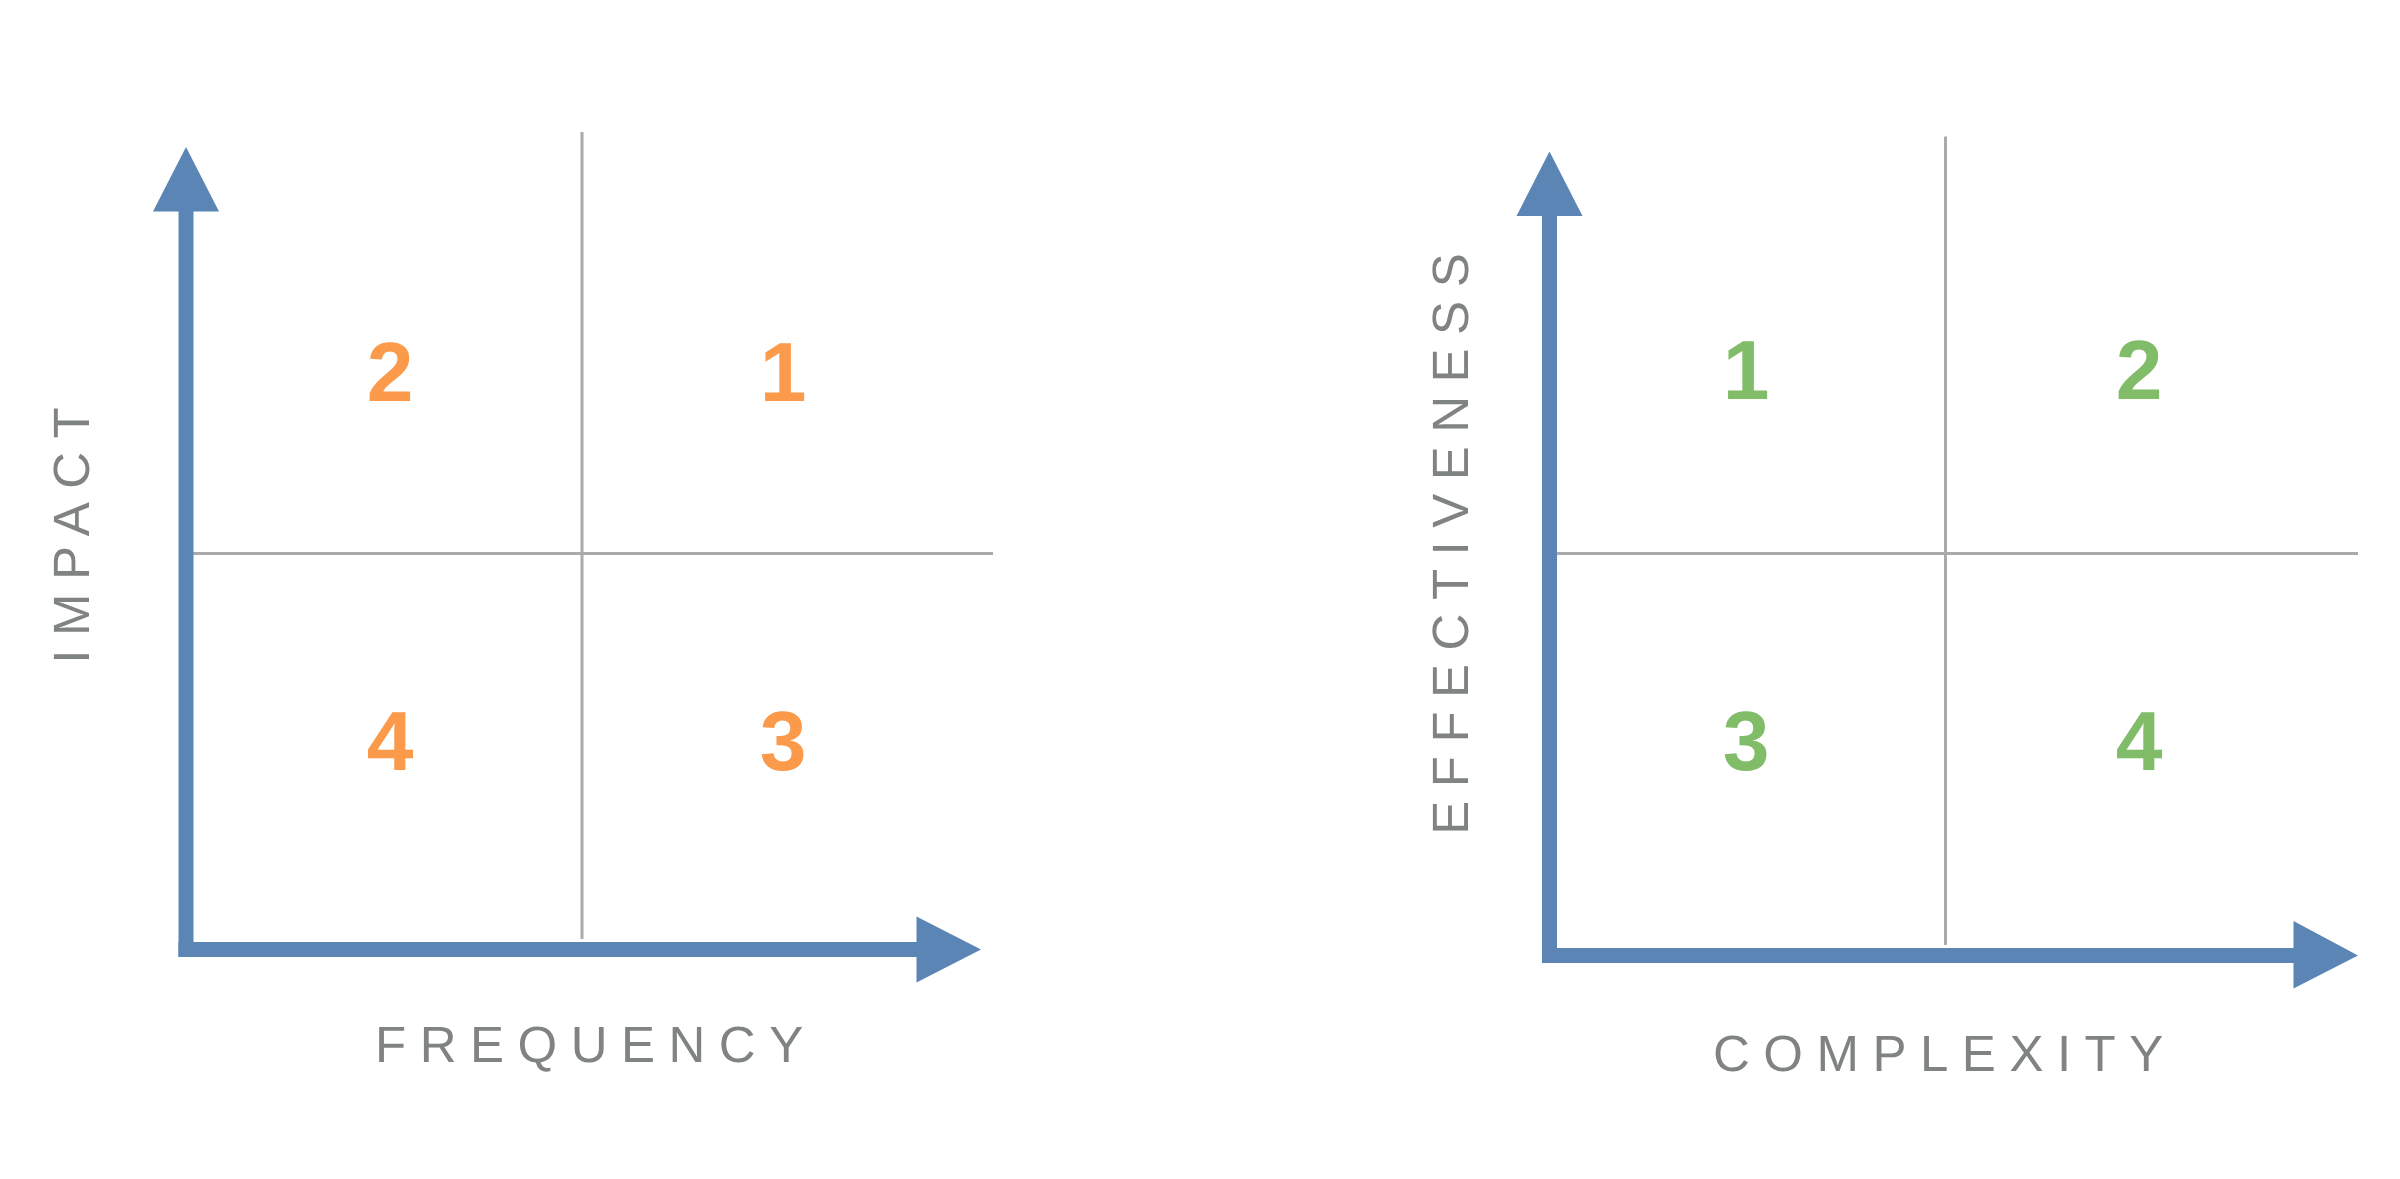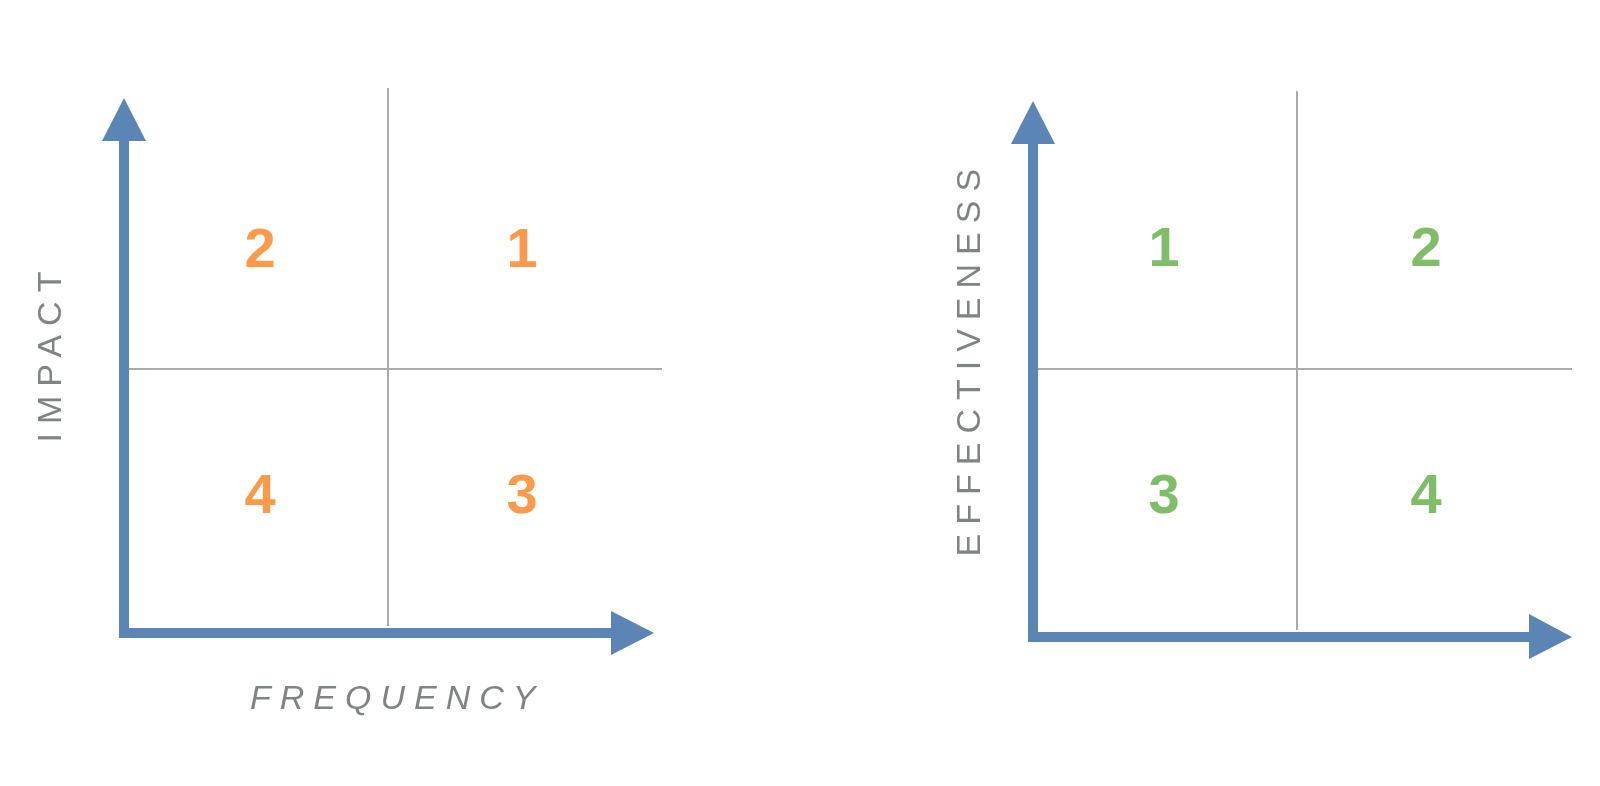--- a/index.html
+++ b/index.html
@@ -24,33 +24,34 @@
 
     <rect x="119" y="628" width="495" height="10" fill="#5b85b5"></rect>
     <polygon points="654,633 611,611 611,655" fill="#5b85b5"></polygon>
   </svg>
 
   <div class="quad-num" style="left:220px; top:220px; color:#fb9a4b;">2</div>
   <div class="quad-num" style="left:482px; top:220px; color:#fb9a4b;">1</div>
   <div class="quad-num" style="left:220px; top:466px; color:#fb9a4b;">4</div>
   <div class="quad-num" style="left:482px; top:466px; color:#fb9a4b;">3</div>
 
-  <div class="axis-label" style="left:250px; top:678px;font-style:italic;">FREQUENCY</div>
+  <div class="axis-label" style="left:250px; top:678px;">FREQUENCY</div>
   <div class="axis-label vlabel" style="left:-26px; top:348px; width:150px; text-align:center;">IMPACT</div>
 </div>
 
 <div class="matrix">
   <svg width="1600" height="786">
     <line x1="1297" y1="91" x2="1297" y2="630" stroke="#aaaaaa" stroke-width="2"></line>
     <line x1="1036" y1="369" x2="1572" y2="369" stroke="#aaaaaa" stroke-width="2"></line>
     <rect x="1028" y="141" width="10" height="501" fill="#5b85b5"></rect>
     <polygon points="1033,101 1011,144 1055,144" fill="#5b85b5"></polygon>
     <rect x="1028" y="632" width="505" height="10" fill="#5b85b5"></rect>
     <polygon points="1572,637 1529,614 1529,659" fill="#5b85b5"></polygon>
   </svg>
 
   <div class="quad-num" style="left:1124px; top:219px; color:#81bd69;">1</div>
   <div class="quad-num" style="left:1386px; top:219px; color:#81bd69;">2</div>
   <div class="quad-num" style="left:1124px; top:466px; color:#81bd69;">3</div>
   <div class="quad-num" style="left:1386px; top:466px; color:#81bd69;">4</div>
 
+  <div class="axis-label" style="left:1142px; top:684px;">COMPLEXITY</div>
   <div class="axis-label vlabel" style="left:788px; top:357px; width:360px; text-align:center;">EFFECTIVENESS</div>
 </div>
 
 </body></html>

